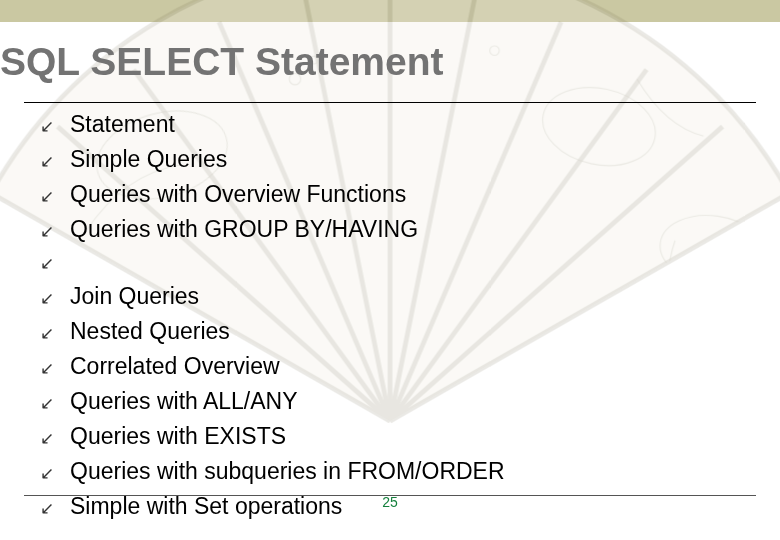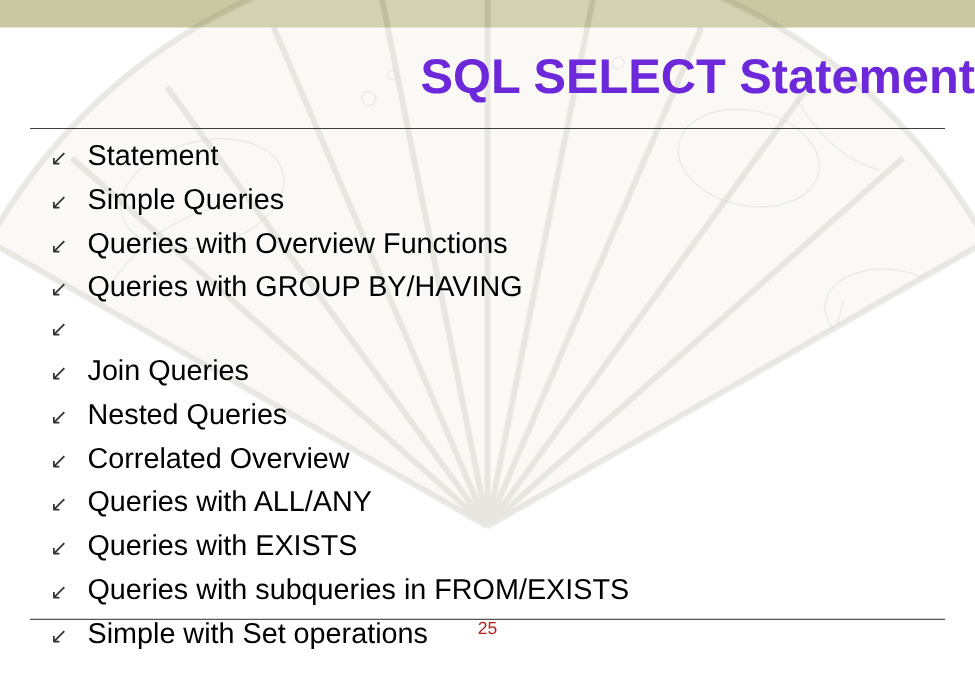--- a/index.html
+++ b/index.html
@@ -31,24 +31,24 @@
     transform: translate(-50%, -50%);
     pointer-events: none;
     opacity: 0.28;
   }
 
   .title {
     position: absolute;
     top: 40px;
     left: 0;
     right: 0;
-    text-align: right;
+    text-align: left;
     font-size: 39px;
     font-weight: bold;
-    color: #6d28d9;
+    color: #737373;
     font-family: Arial, Helvetica, sans-serif;
     z-index: 2;
   }
 
   .title-rule {
     position: absolute;
     top: 94px;
     left: 24px;
     right: 24px;
     border: 0;
@@ -91,21 +91,21 @@
     border-top: 1px solid #555;
     z-index: 2;
   }
 
   .pagenum {
     position: absolute;
     bottom: 30px;
     left: 50%;
     transform: translateX(-50%);
     font-size: 14px;
-    color: #b91c1c;
+    color: #15803d;
     z-index: 2;
     background: transparent;
   }
 </style>
 </head>
 <body>
 
 <div class="top-band"></div>
 
 <svg class="fan-bg" viewBox="0 0 500 500">
@@ -182,21 +182,21 @@
     <div class="item">
       <span class="bullet">↙</span>
       <span>Queries with ALL/ANY</span>
     </div>
     <div class="item">
       <span class="bullet">↙</span>
       <span>Queries with EXISTS</span>
     </div>
     <div class="item">
       <span class="bullet">↙</span>
-      <span>Queries with subqueries in FROM/EXISTS</span>
+      <span>Queries with subqueries in FROM/ORDER</span>
     </div>
     <div class="item">
       <span class="bullet">↙</span>
       <span>Simple with Set operations</span>
     </div>
   </div>
 
 <hr class="bottom-rule">
 <div class="pagenum">25</div>
 

